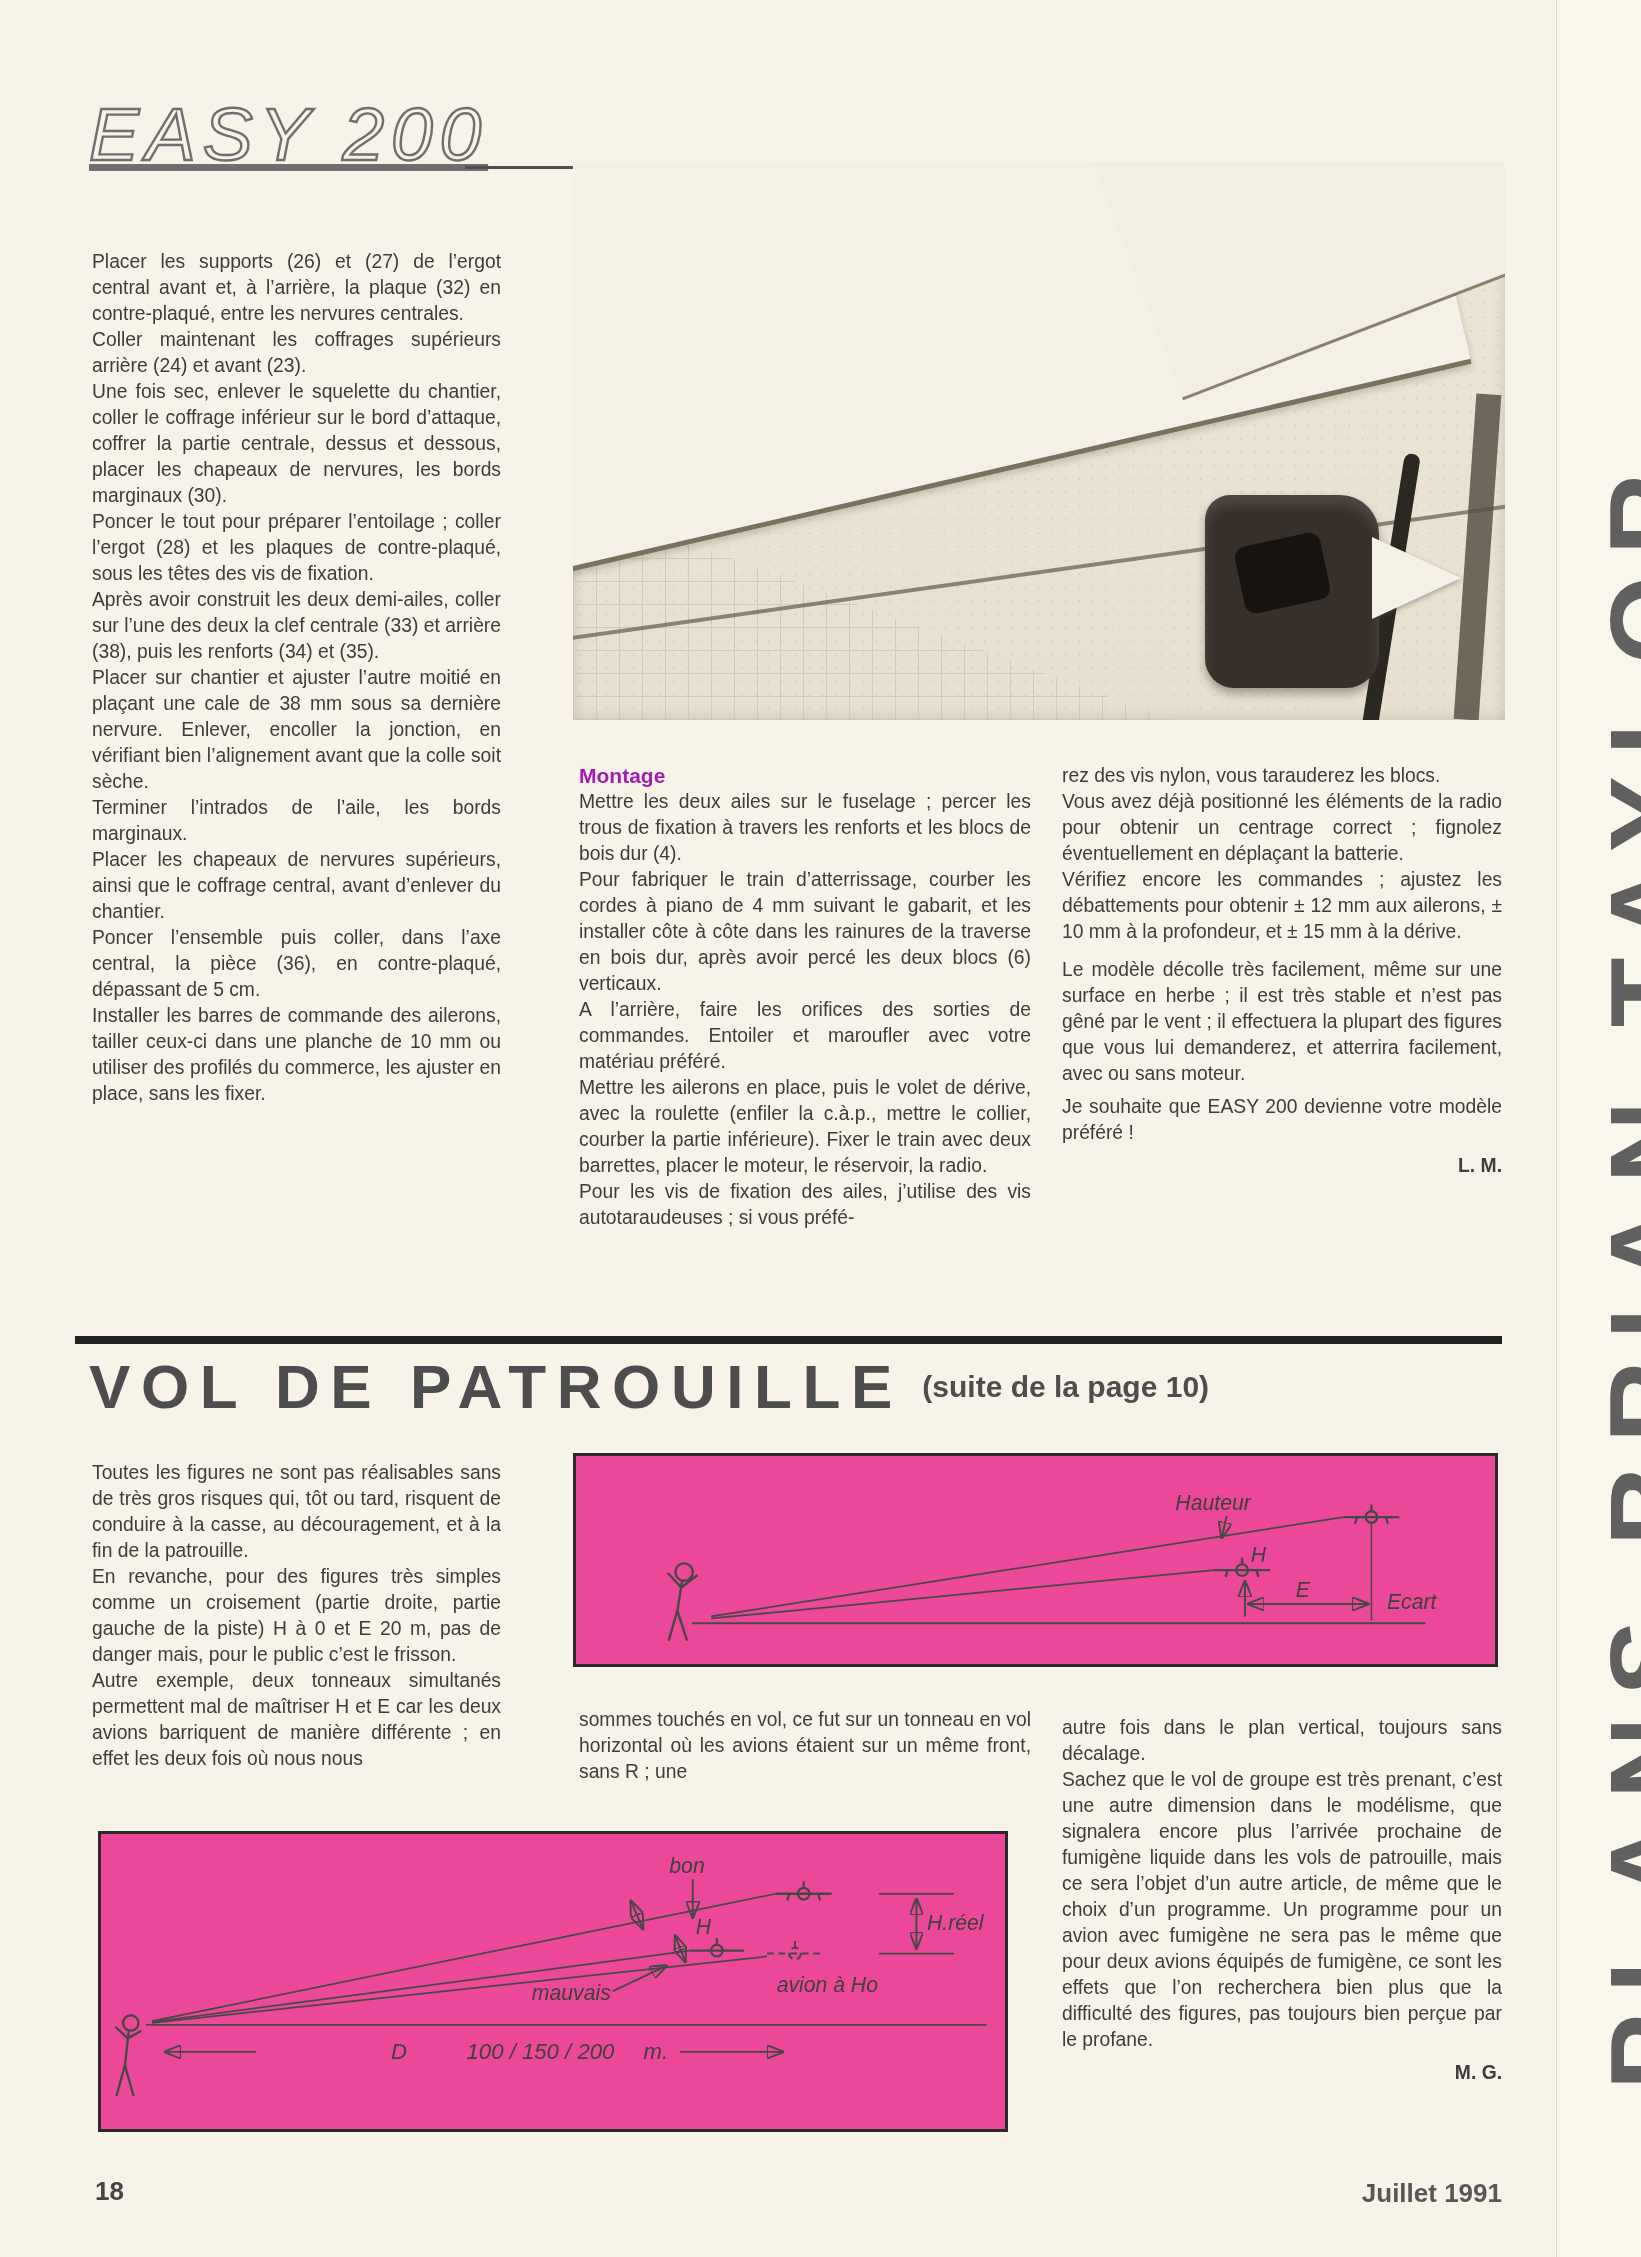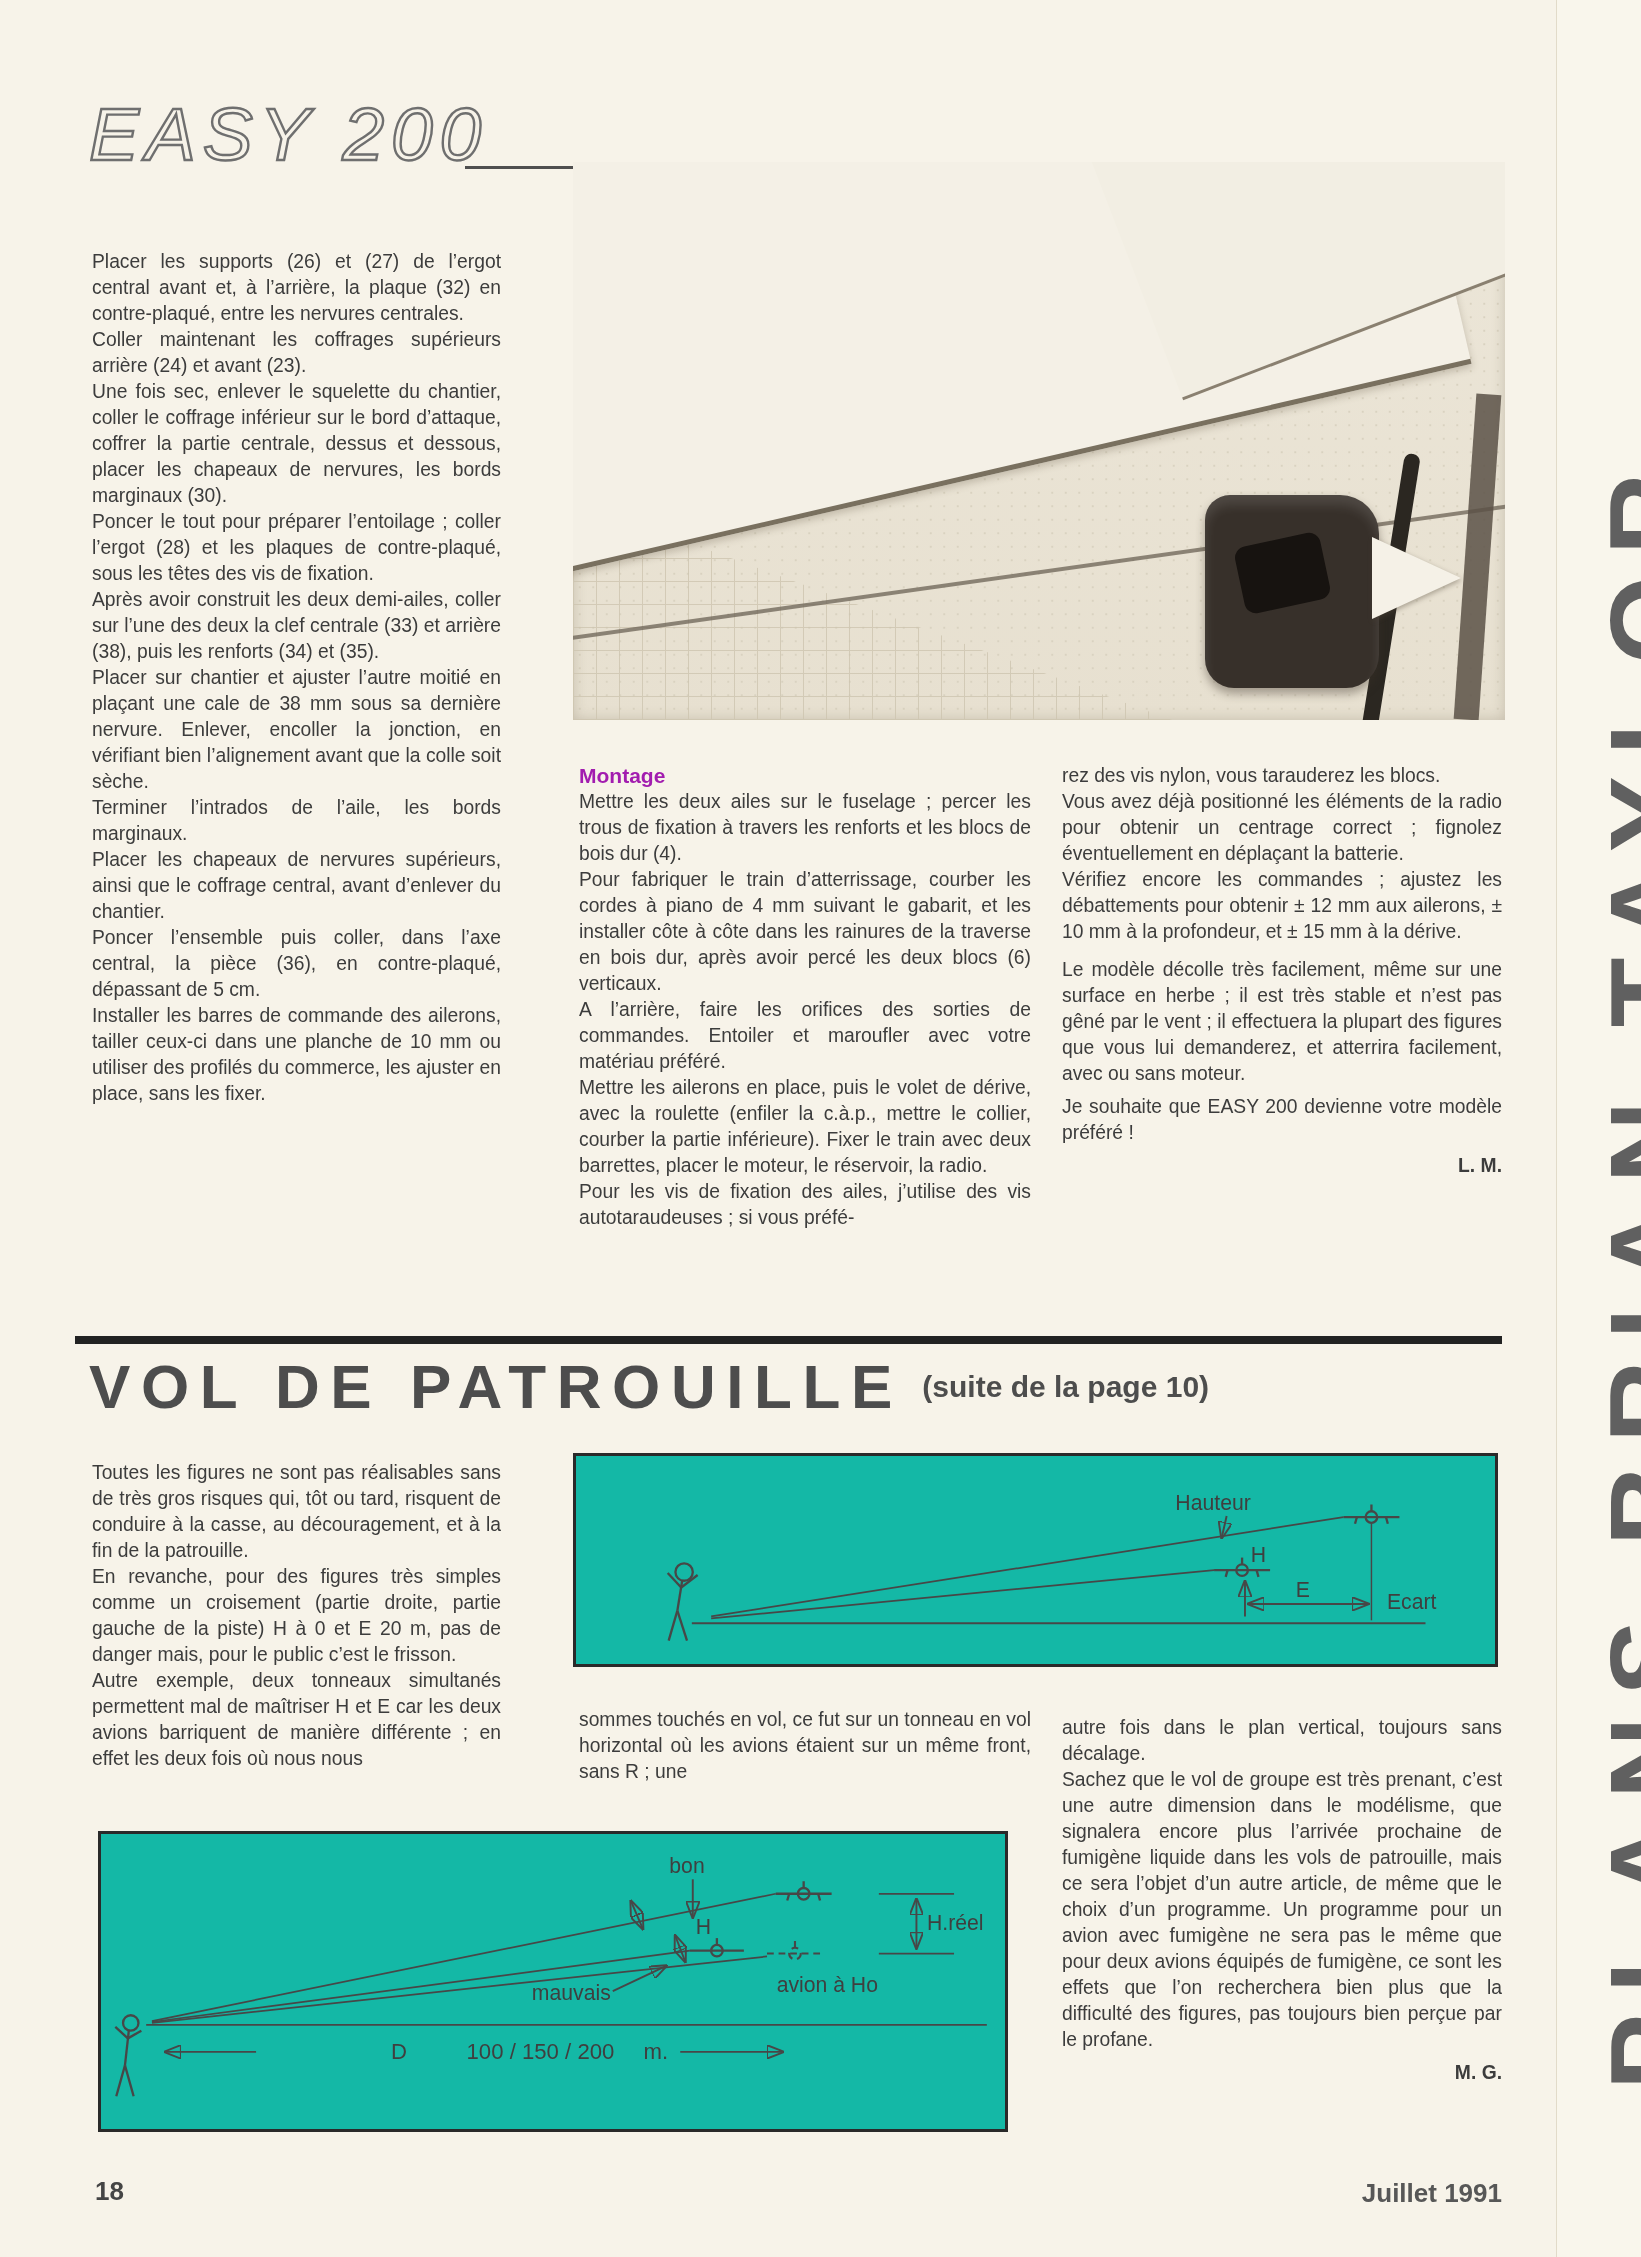--- a/index.html
+++ b/index.html
@@ -14,21 +14,21 @@
   .vertical-side-text{
     position:absolute;left:1593px;top:2090px;
     transform:rotate(-90deg);transform-origin:0 0;
     white-space:nowrap;font-weight:bold;font-size:114px;letter-spacing:21px;
     color:#606060;line-height:1;
   }
   
   .easy-title{
     position:absolute;left:89px;top:97px;
     font-size:75px;font-style:italic;font-weight:400;letter-spacing:6.8px;
-    color:transparent;-webkit-text-stroke:2.4px #6f6f6f;line-height:1;
+    color:transparent;-webkit-text-stroke:2.4px #6f6f6f;line-height:1;text-decoration:underline;
   }
   .title-rule{position:absolute;left:465px;top:166px;width:1037px;height:2.9px;background:#4f4f4f;}
   
   .photo{
     position:absolute;left:573px;top:162px;width:932px;height:558px;overflow:hidden;
     background:
       radial-gradient(#d9d2c0 1.3px, transparent 1.4px),
       linear-gradient(#ece6d8,#e7e0d0);
     background-size:13.5px 13.5px,100% 100%;
     box-shadow:inset 0 0 13.5px rgba(90,80,60,.25);
@@ -90,21 +90,21 @@
   #a1-col2{left:579px;top:763px;width:452px;}
   #a1-col3{left:1062px;top:763px;width:440px;}
   
   .divider-bar{position:absolute;left:75px;top:1336px;width:1427px;height:7.7px;background:#222;}
   .a2-heading{position:absolute;left:89px;top:1356px;display:flex;align-items:center;gap:19.3px;white-space:nowrap;}
   .a2-heading .big{font-size:62px;font-weight:bold;letter-spacing:10.6px;color:#4d4d4d;line-height:1;}
   .a2-heading .small{font-size:30px;font-weight:bold;color:#4d4d4d;}
   #a2-col1{left:92px;top:1460px;width:409px;}
   #a2-col2{left:579px;top:1707px;width:452px;}
   #a2-col3{left:1062px;top:1715px;width:440px;}
-  .diagram{position:absolute;background:#14b8a6;border:3.9px solid #2a2a2a;}
+  .diagram{position:absolute;background:#ec4899;border:3.9px solid #2a2a2a;font-style:italic;}
   #diagram1{left:573px;top:1453px;width:919px;height:208px;}
   #diagram2{left:98px;top:1831px;width:904px;height:295px;}
   .diagram svg{display:block;width:100%;height:100%;}
   .diagram line,.diagram circle,.diagram path{stroke:#474747;fill:none;}
   .diagram text{font-family:"Liberation Sans",sans-serif;fill:#3f3f3f;stroke:none;}
   
   .page-number{position:absolute;left:95px;top:2176px;font-size:26px;font-weight:bold;color:#454545;}
   .issue-date{position:absolute;left:1274px;top:2178px;width:228px;text-align:right;font-size:26px;font-weight:bold;color:#575757;}
 </style>
 </head>

